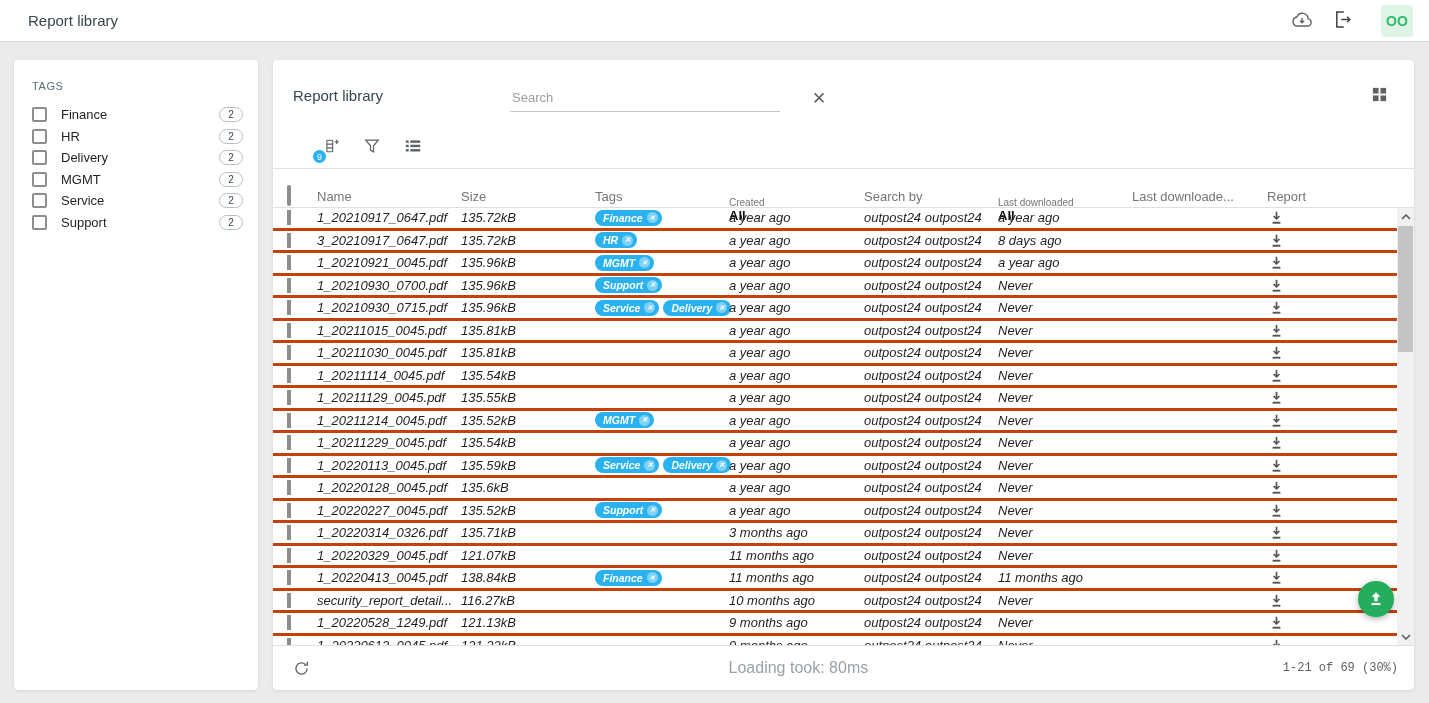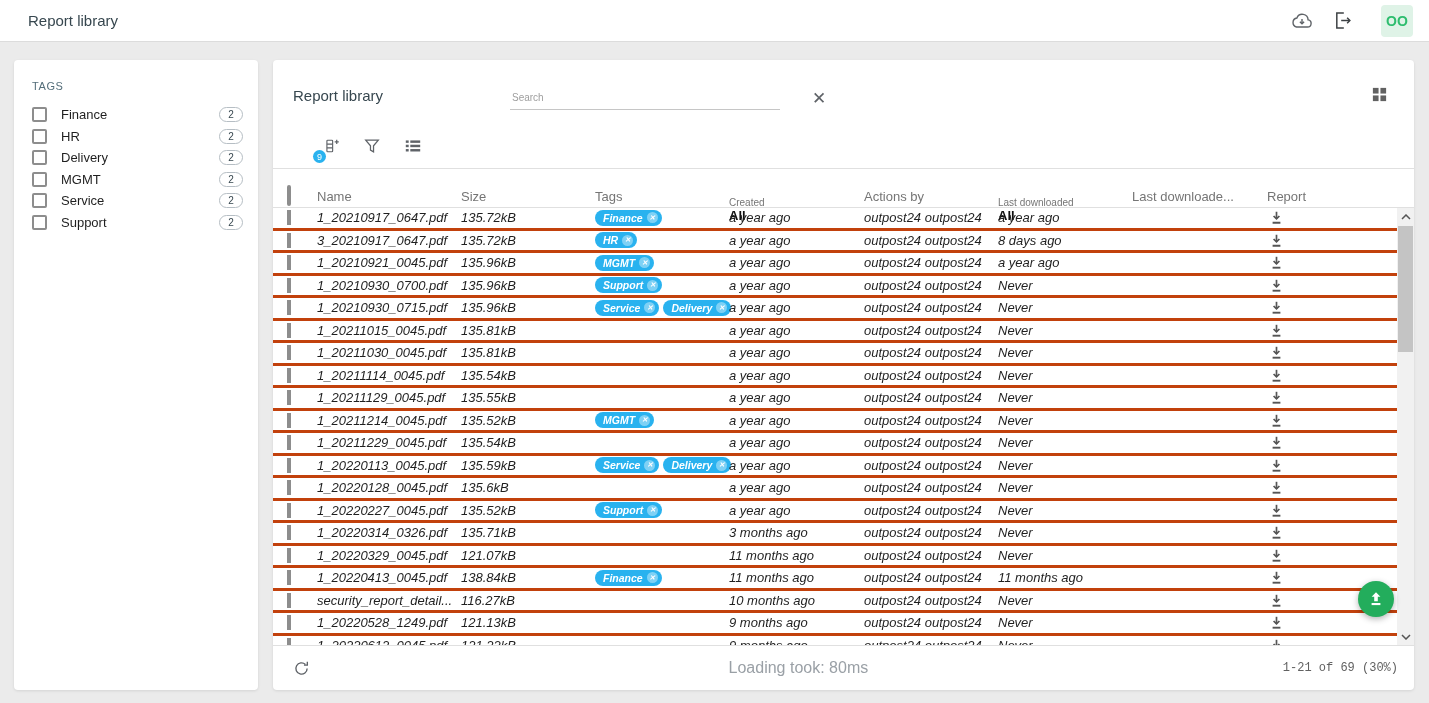--- a/index.html
+++ b/index.html
@@ -2,40 +2,40 @@
 <html style="--accent: #29b2ef; --fab: #23ad5c; --avatar-bg: #dff3e7; --avatar-text: #2dbd6e;"><head>
 <meta charset="utf-8">
 <style>
   * { margin:0; padding:0; box-sizing:border-box; }
   html,body { width:1429px; height:703px; }
   body { font-family:"Liberation Sans", sans-serif; background:#ebebeb; color:#212121; overflow:hidden; position:relative; }
 
   
   .topbar { position:absolute; top:0; left:0; width:1429px; height:42px; background:#fff; border-bottom:1px solid #dcdcdc; display:flex; align-items:center; justify-content:space-between; padding:0 16px 0 28px; }
   .topbar-title { font-size:15px; color:#37474f; }
-  .topbar-actions { display:flex; align-items:center; gap:10px; }
+  .topbar-actions { display:flex; align-items:flex-start; gap:10px; }
   .icon-btn { background:none; border:none; cursor:pointer; display:flex; align-items:center; justify-content:center; padding:4px; }
   .avatar { width:32px; height:32px; margin-left:14px; border-radius:4px; background:var(--avatar-bg,#dff3e7); color:var(--avatar-text,#2dbd6e); font-size:14px; font-weight:bold; display:flex; align-items:center; justify-content:center; }
 
   .card { position:absolute; background:#fff; border-radius:4px; box-shadow:0 1px 3px rgba(0,0,0,.10); }
 
   
   .sidebar { left:14px; top:60px; width:244px; height:630px; padding:20px 15px 0 18px; }
   .tags-title { font-size:11px; color:#546e7a; letter-spacing:.6px; margin-bottom:12px; }
   .tag-row { display:flex; align-items:center; height:21.5px; }
   .checkbox { width:15px; height:15px; border:2px solid #8d8d8d; border-radius:2px; background:#fff; flex:0 0 auto; cursor:pointer; }
   .tag-label { font-size:13px; color:#1f1f1f; margin-left:14px; flex:1; }
   .tag-count { font-size:10px; color:#37474f; border:1px solid #b6bec4; border-radius:9px; min-width:24px; text-align:center; padding:1px 0; }
 
   
   .panel { left:273px; top:60px; width:1141px; height:630px; display:flex; flex-direction:column; overflow:hidden; }
   .panel-header { position:relative; height:64px; flex:0 0 auto; }
   .panel-title { position:absolute; left:20px; top:27px; font-size:15px; color:#37474f; }
   .search-wrap { position:absolute; left:237px; top:24px; display:flex; align-items:center; }
-  .search-input { width:270px; border:none; border-bottom:1px solid #c6c6c6; font-size:10px; padding:4px 2px 6px 2px; outline:none; color:#b91c1c; font-family:"Liberation Sans",sans-serif; }
+  .search-input { width:270px; border:none; border-bottom:1px solid #c6c6c6; font-size:13px; padding:4px 2px 6px 2px; outline:none; color:#b91c1c; font-family:"Liberation Sans",sans-serif; }
   .search-input::placeholder { color:#9e9e9e; }
   .close-x { margin-left:28px; font-size:17px; color:#5f6368; }
   .grid-btn { position:absolute; right:22px; top:22px; }
 
   .toolbar { height:44px; flex:0 0 auto; display:flex; align-items:center; padding-left:45px; gap:15px; }
   .tool-btn { position:relative; width:26px; height:26px; }
   .tool-badge { position:absolute; left:-5px; bottom:-4px; width:13px; height:13px; border-radius:50%; background:var(--accent,#29b2ef); color:#fff; font-size:9px; display:flex; align-items:center; justify-content:center; }
 
   .grid-cols { display:grid; grid-template-columns:30px 144px 134px 134px 135px 134px 134px 135px 1fr; align-items:center; padding-left:14px; padding-right:34px; }
   .thead { height:40px; flex:0 0 auto; border-top:1px solid #e0e0e0; border-bottom:1px solid #e0e0e0; }
@@ -175,21 +175,21 @@
 
   <div class="thead grid-cols">
     <span><span class="checkbox"></span></span>
     <span class="th">Name</span>
     <span class="th">Size</span>
     <span class="th">Tags</span>
     <span class="th th-filter">
       <span class="mini">Created</span>
       <span class="val">All</span>
     </span>
-    <span class="th">Actions by</span>
+    <span class="th">Search by</span>
     <span class="th th-filter">
       <span class="mini">Last downloaded</span>
       <span class="val">All</span>
     </span>
     <span class="th">Last downloade...</span>
     <span class="th">Report</span>
   </div>
 
   <div class="tbody-wrap">
     <div class="tbody" id="table-body">

